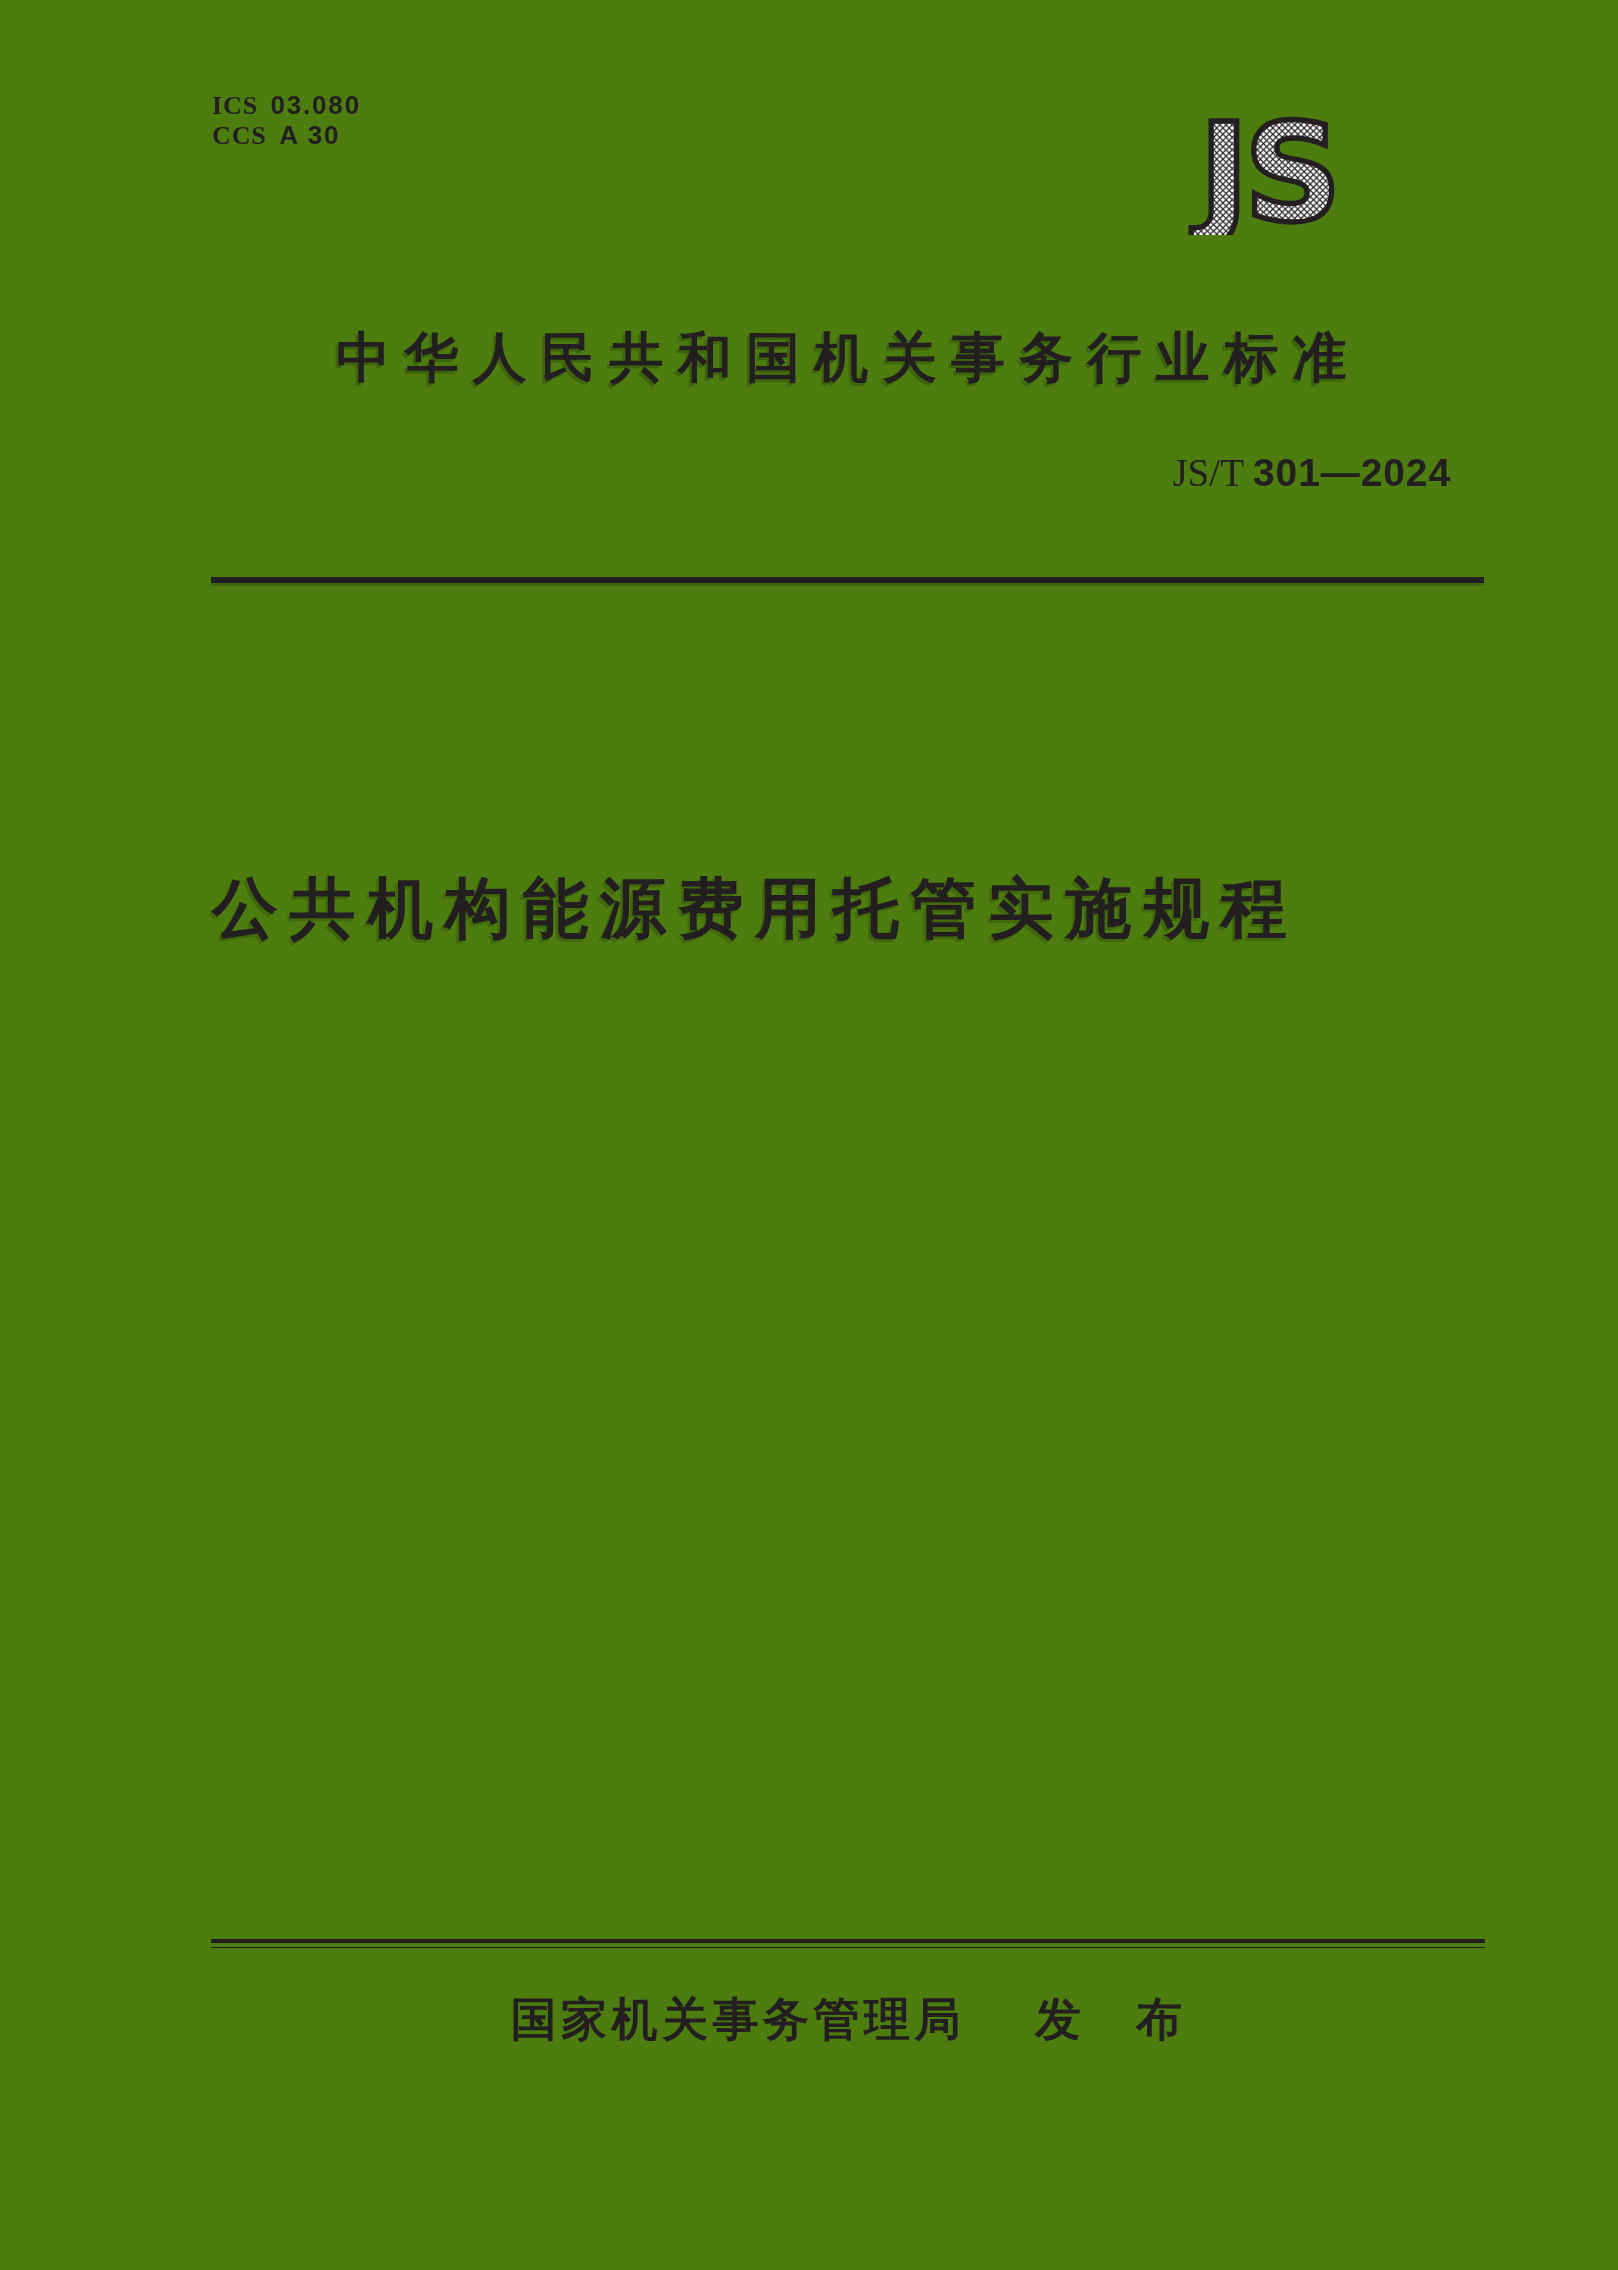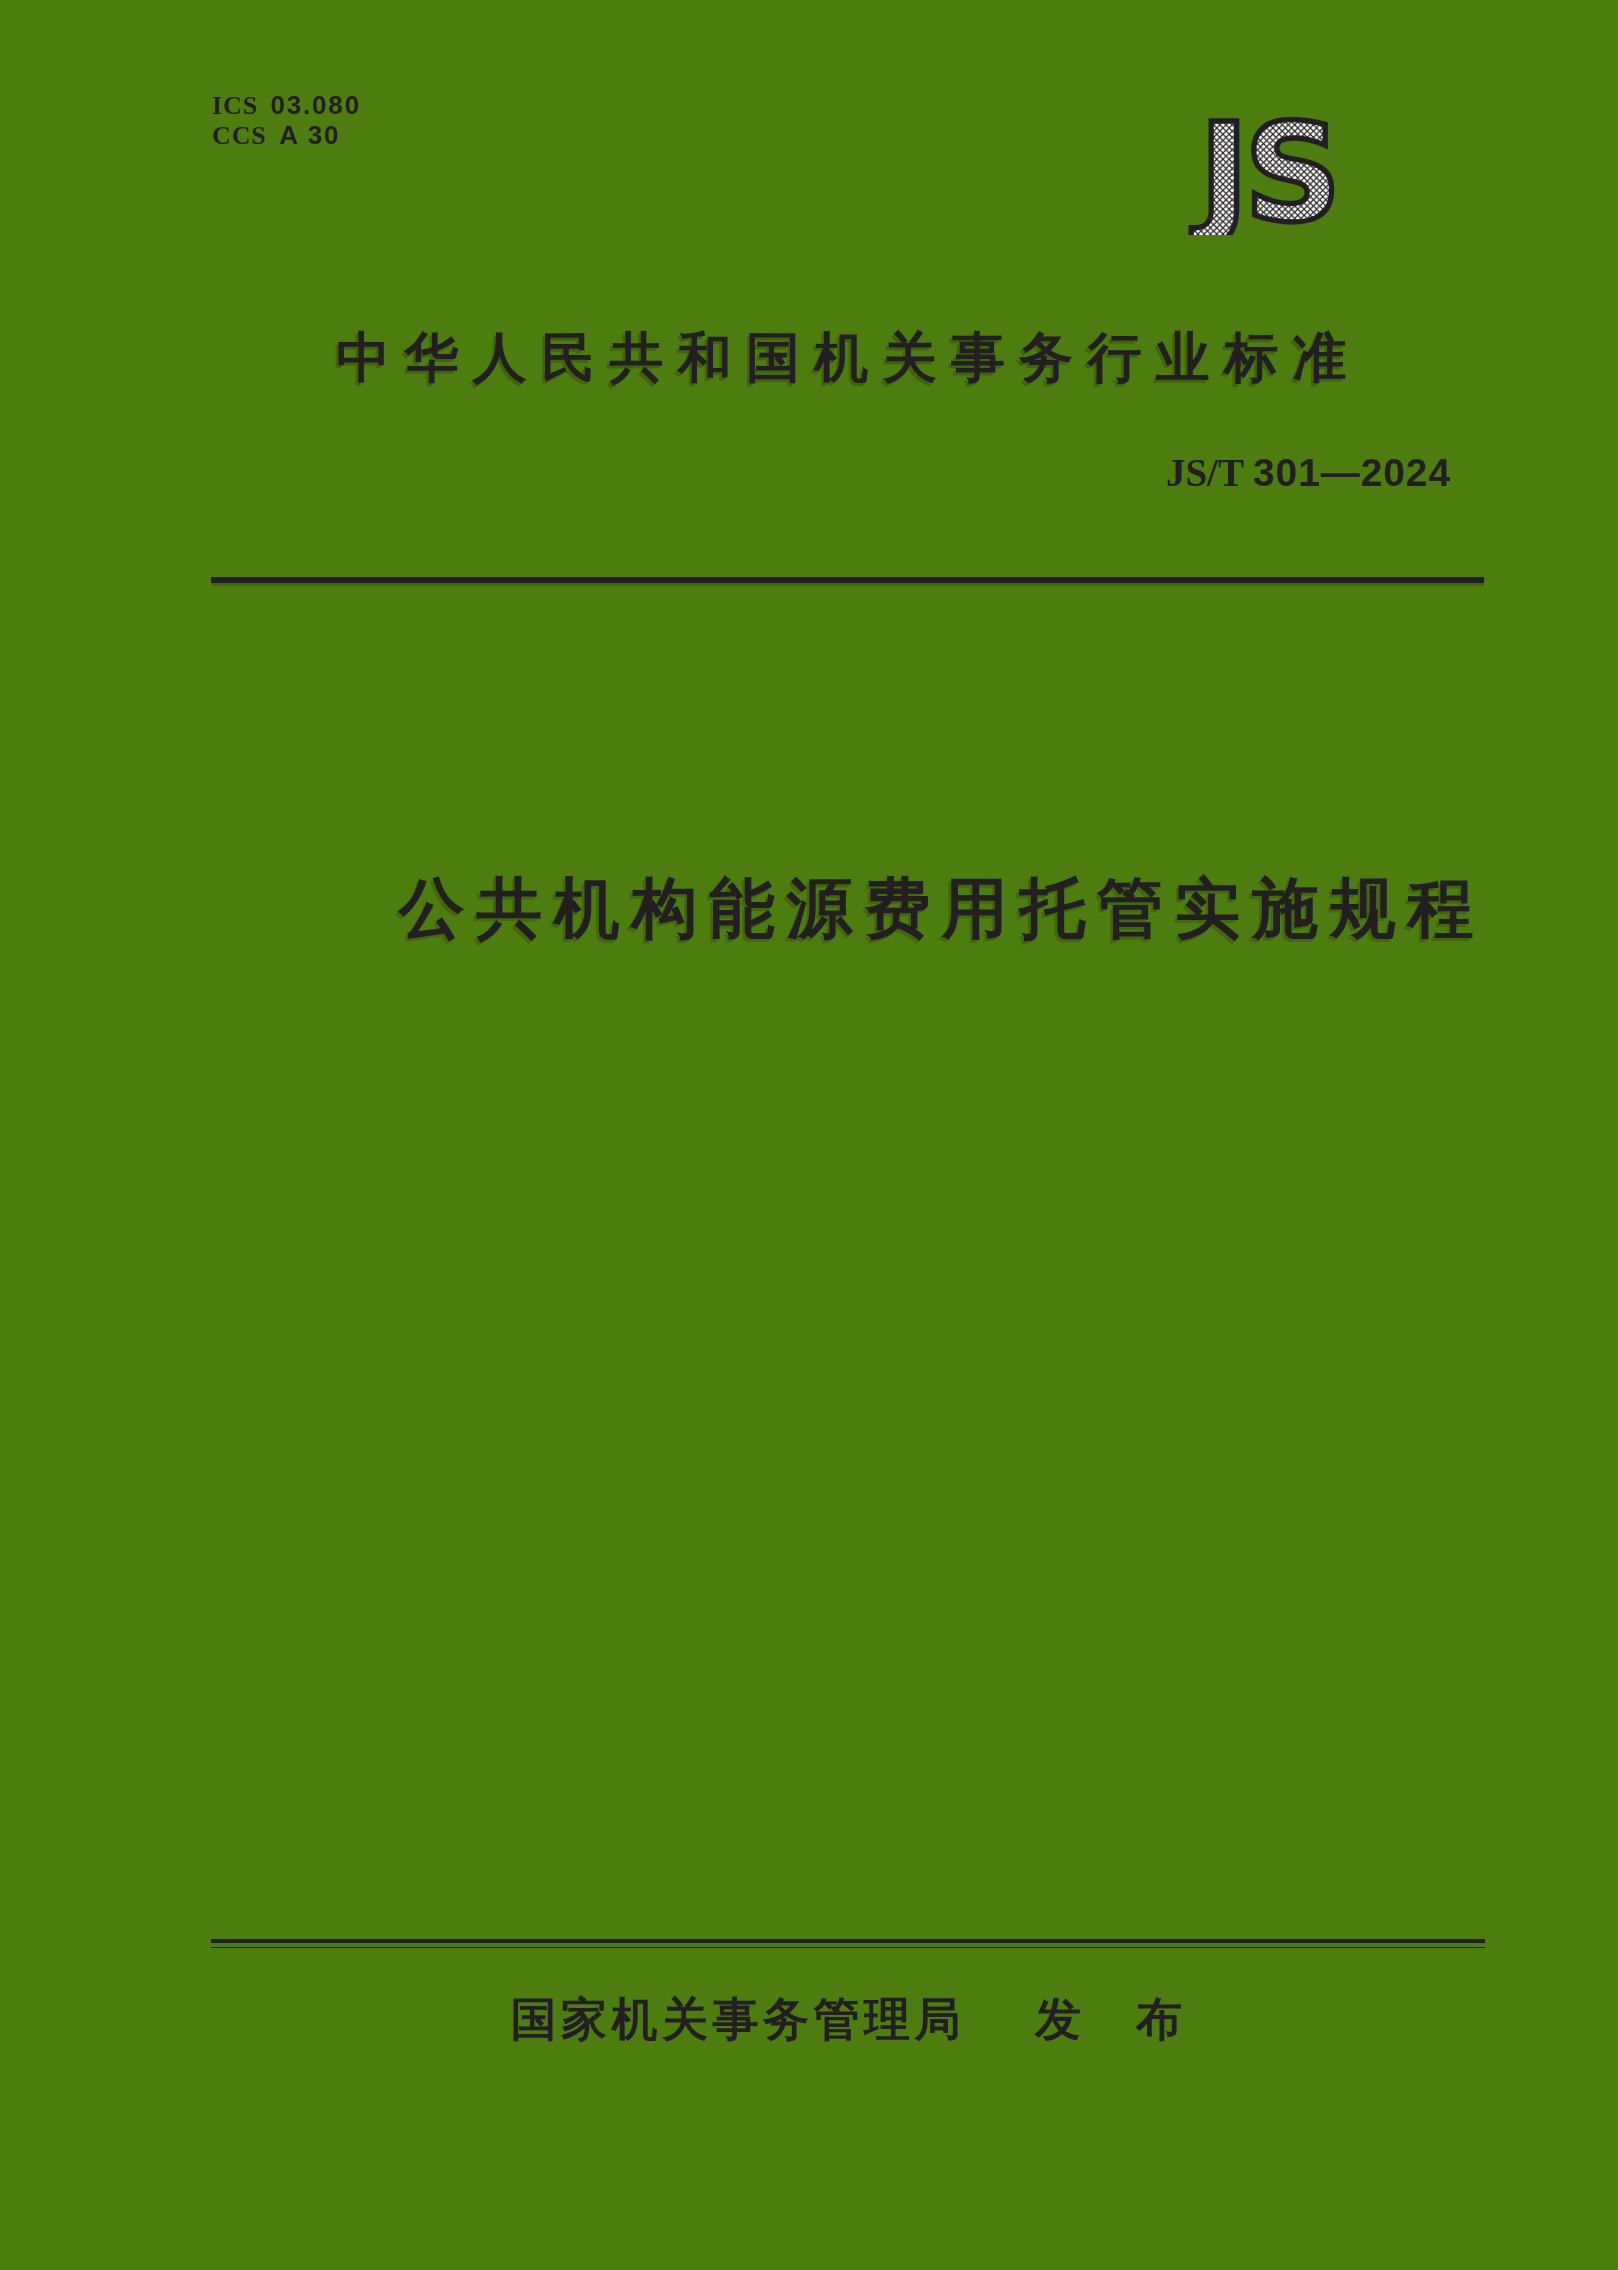--- a/index.html
+++ b/index.html
@@ -31,36 +31,36 @@
     letter-spacing:14.3px;white-space:nowrap;
     text-shadow:-2.7px 2.7px 0 rgba(0,0,0,0.18);
   }
   
   .std-no{
     position:absolute;left:212px;top:451px;width:1239px;
     text-align:right;font-size:39px;line-height:43px;white-space:nowrap;
   }
   .std-no .prefix{
     font-family:"Liberation Serif","DejaVu Serif",serif;
-    font-weight:bold;margin-right:9px;text-align:right;
+    font-weight:normal;margin-right:9px;text-align:right;
   }
   .std-no .code{font-weight:700;letter-spacing:0.9px;text-align:center;}
   
   .rule-top{
     position:absolute;left:211px;top:577px;width:1273px;height:6.2px;
     background:#231f20;box-shadow:0 2.7px 0 rgba(0,0,0,0.18);
   }
   .rule-double{
     position:absolute;left:211px;top:1939px;width:1274px;height:3.6px;
     border-top:4.5px solid #231f20;border-bottom:1.8px solid #231f20;
   }
   
   .main-title{
     position:absolute;left:212px;top:870px;width:1273px;
-    margin:0;text-align:right;
+    margin:0;text-align:left;
     font-size:66px;line-height:77px;font-weight:bold;
     letter-spacing:11.6px;white-space:nowrap;
     text-shadow:-2.7px 2.7px 0 rgba(0,0,0,0.15);
   }
   
   .en-title{
     position:absolute;left:212px;top:1016px;width:1273px;
     margin:0;text-align:center;
     font-family:"Liberation Serif","DejaVu Serif",serif;
     font-size:37px;line-height:45px;font-weight:bold;white-space:nowrap;

